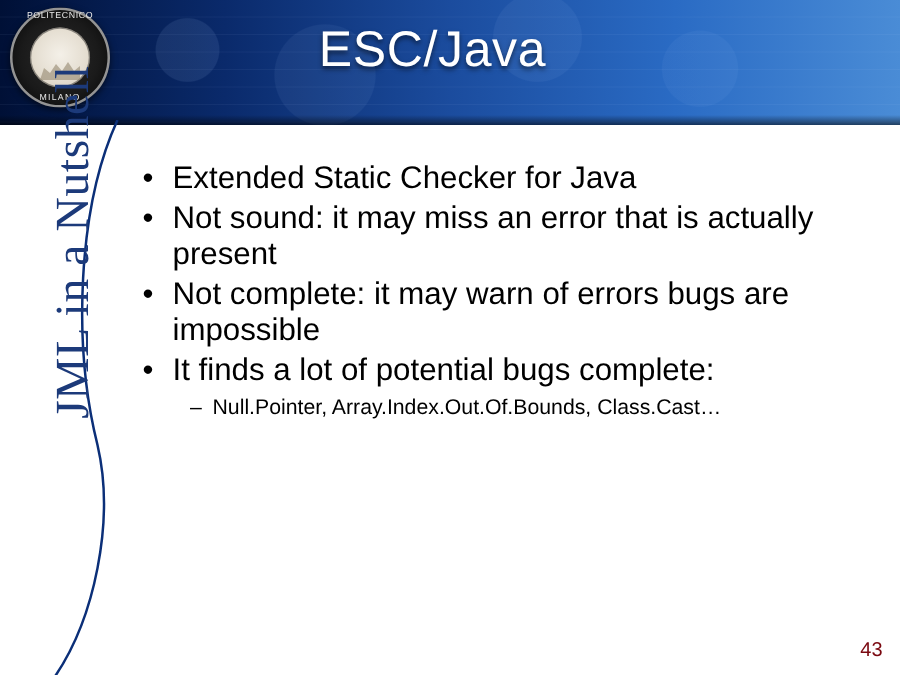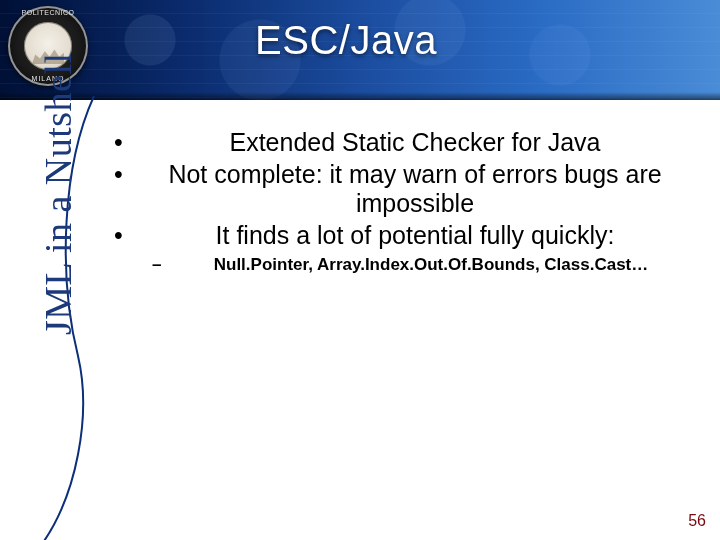--- a/index.html
+++ b/index.html
@@ -138,41 +138,39 @@
   }
   .content ul.level1 {
     list-style: none;
     padding: 0;
     margin: 0;
   }
   .content ul.level1 > li {
     position: relative;
     padding-left: 26px;
     margin-bottom: 2px;
-    text-align: center;
   }
   .content ul.level1 > li::before {
     content: "•";
     position: absolute;
     left: 2px;
     top: 0;
     font-size: 25px;
     color: #000;
   }
   .content ul.level2 {
     list-style: none;
     padding: 0;
     margin: 4px 0 0 14px;
   }
   .content ul.level2 > li {
     position: relative;
     padding-left: 18px;
     font-size: 17px;
     line-height: 1.25;
-    font-weight: bold;
   }
   .content ul.level2 > li::before {
     content: "–";
     position: absolute;
     left: 0;
     top: 0;
     color: #000;
   }
   .page-number {
     position: absolute;
@@ -200,25 +198,26 @@
 
   <svg class="curve" viewBox="0 0 120 448" preserveAspectRatio="none">
     <path d="M60,0 C28,70 24,180 44,260 C58,320 42,400 8,448" fill="none" stroke="#0b2f78" stroke-width="2"></path>
   </svg>
 
   <div class="vertical-label">JML in a Nutshell</div>
 
   <div class="content">
     <ul class="level1">
       <li><span>Extended Static Checker for Java</span></li>
+      <li><span>Not sound: it may miss an error that is actually present</span></li>
       <li><span>Not complete: it may warn of errors bugs are impossible</span></li>
       <li>
-        <span>It finds a lot of potential fully quickly:</span>
+        <span>It finds a lot of potential bugs complete:</span>
         <ul class="level2">
           <li><span>Null.Pointer, Array.Index.Out.Of.Bounds, Class.Cast…</span></li>
         </ul>
       </li>
     </ul>
   </div>
 
-  <div class="page-number">56</div>
+  <div class="page-number">43</div>
 
 </div>
 
 </body></html>

